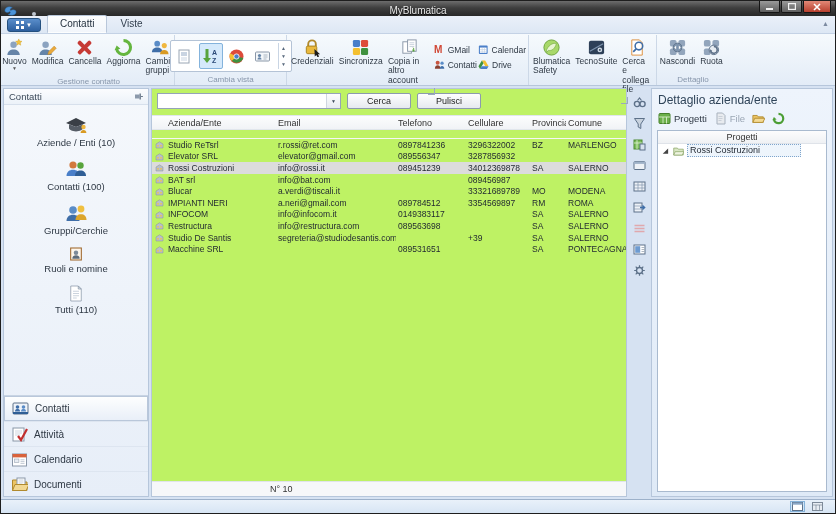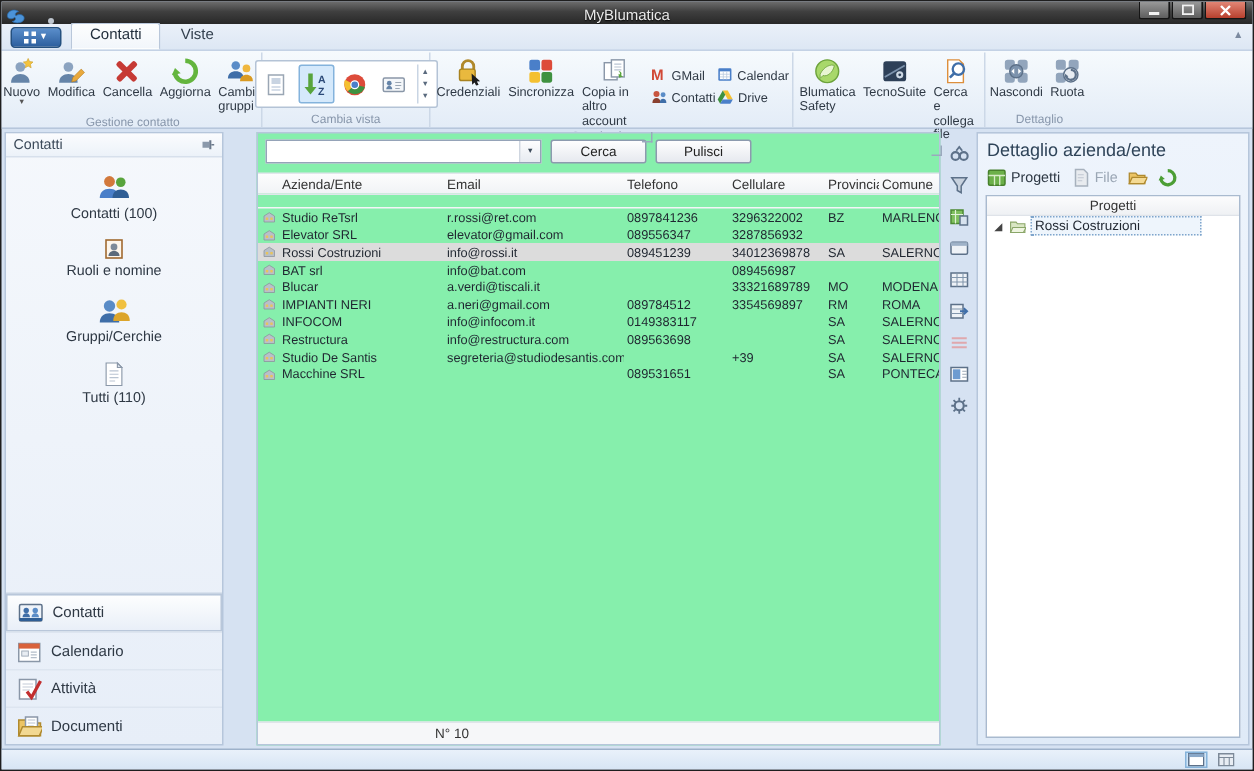--- a/index.html
+++ b/index.html
@@ -75,21 +75,21 @@
   .snav-big { display:flex; flex-direction:column; align-items:center; margin-bottom:10px; }
   .snav-big svg { width:24px; height:22px; }
   .snav-big .lbl { font-size:9.5px; color:#2e3844; margin-top:1px; }
   .sidebar-nav { border-top:1px solid #c8d4e3; }
   .nav-item { height:25px; display:flex; align-items:center; gap:6px; padding-left:7px;
               font-size:10px; color:#2e3844; border-top:1px solid #dde5f0; }
   .nav-item svg { width:17px; height:15px; }
   .nav-item.sel { background:linear-gradient(#fdfefe,#e9eff8); border:1px solid #b9c7da; }
 
   
-  .center { flex:1; background:#86efac; border:1px solid #b6c6db; display:flex; flex-direction:column; min-width:0;margin-left:20px; }
+  .center { flex:1; background:#bef264; border:1px solid #b6c6db; display:flex; flex-direction:column; min-width:0; }
   .searchrow { padding:4px 5px 6px; display:flex; gap:6px; }
   .combo { width:184px; height:16px; border:1px solid #95a3b8; background:#fff; display:flex; }
   .combo input { border:none; outline:none; flex:1; font-size:9px; padding:0 3px; min-width:0; }
   .combo .arrow { width:14px; display:flex; align-items:center; justify-content:center; font-size:5px;
                   color:#3c4a5a; border-left:1px solid #cfd6e0; background:linear-gradient(#fdfdfe,#e7ebf1); }
   .srchbtn { width:64px; height:16px; font-size:9px; color:#222; border:1px solid #8c9aae; border-radius:2px;
              background:linear-gradient(#fefefe,#e6e9ef); display:flex; align-items:center; justify-content:center; }
   .thead,.trow { display:grid; grid-template-columns:14px 110px 120px 70px 64px 36px minmax(0,1fr); }
   .thead { height:15px; align-items:center; font-size:9px; color:#333;
            border-top:1px solid #e1e6ec; border-bottom:1px solid #e1e6ec;
@@ -439,43 +439,52 @@
         <span>Contatti</span>
         <svg width="9" height="9" viewBox="0 0 9 9">
             <rect x="1" y="2.5" width="4.5" height="4" fill="#8b99ab"></rect>
             <rect x="5.5" y="1.5" width="1.4" height="6" fill="#6c7a8c"></rect>
             <rect x="6.9" y="4" width="2" height="1" fill="#6c7a8c"></rect>
           </svg>
       </div>
       <div class="sidebar-items">
         <div class="snav-big">
           <svg viewBox="0 0 24 22">
+              <path d="M2 9l10-5 10 5-10 4z" fill="#3a3f46"></path>
+              <path d="M12 13l7-2.8V14c0 1.8-3 3.4-7 3.4s-7-1.6-7-3.4v-3.8z" fill="#565d66"></path>
+              <circle cx="19.5" cy="13" r="2.2" fill="#f0b73e"></circle>
+              <path d="M16.6 19c0-2 1.3-3 2.9-3s2.9 1 2.9 3z" fill="#d99a22"></path>
+            </svg>
+          <span class="lbl">Aziende / Enti (10)</span>
+        </div>
+        <div class="snav-big">
+          <svg viewBox="0 0 24 22">
               <circle cx="9" cy="7" r="3.6" fill="#d2793c"></circle>
               <path d="M2.5 18c0-4.2 3-6.2 6.5-6.2s6.5 2 6.5 6.2z" fill="#4a7fc9"></path>
               <circle cx="16.5" cy="7.5" r="3.2" fill="#58a43c"></circle>
               <path d="M11 18c0-3.8 2.4-5.6 5.5-5.6s5.5 1.8 5.5 5.6z" fill="#2f5e95"></path>
             </svg>
           <span class="lbl">Contatti (100)</span>
-        </div>
-        <div class="snav-big">
-          <svg viewBox="0 0 24 22" style="width:16px;height:16px">
-              <rect x="4" y="2" width="16" height="18" fill="#fdf6ec" stroke="#a06a30" stroke-width="1.6"></rect>
-              <circle cx="12" cy="9" r="3.4" fill="#7d8a99"></circle>
-              <path d="M6.5 18c0-3.4 2.5-5 5.5-5s5.5 1.6 5.5 5z" fill="#5d6b7b"></path>
-            </svg>
-          <span class="lbl">Ruoli e nomine</span>
         </div>
         <div class="snav-big">
           <svg viewBox="0 0 24 22">
               <circle cx="9" cy="8" r="3.8" fill="#5a8cc7"></circle>
               <path d="M2.5 19c0-4.2 3-6.2 6.5-6.2s6.5 2 6.5 6.2z" fill="#3f6ea8"></path>
               <circle cx="17" cy="7" r="3.4" fill="#f0c040"></circle>
               <path d="M11.5 18c0-4 2.4-5.8 5.5-5.8s5.5 1.8 5.5 5.8z" fill="#dca52b"></path>
             </svg>
           <span class="lbl">Gruppi/Cerchie</span>
+        </div>
+        <div class="snav-big">
+          <svg viewBox="0 0 24 22" style="width:16px;height:16px">
+              <rect x="4" y="2" width="16" height="18" fill="#fdf6ec" stroke="#a06a30" stroke-width="1.6"></rect>
+              <circle cx="12" cy="9" r="3.4" fill="#7d8a99"></circle>
+              <path d="M6.5 18c0-3.4 2.5-5 5.5-5s5.5 1.6 5.5 5z" fill="#5d6b7b"></path>
+            </svg>
+          <span class="lbl">Ruoli e nomine</span>
         </div>
         <div class="snav-big">
           <svg viewBox="0 0 24 22" style="width:18px;height:19px">
               <path d="M5 1h10l4 4v16H5z" fill="#fff" stroke="#8a97a8"></path>
               <path d="M15 1l4 4h-4z" fill="#dde4ec" stroke="#8a97a8"></path>
               <path d="M8 8h8M8 11h8M8 14h8M8 17h5" stroke="#b9c4d2" stroke-width="1"></path>
             </svg>
           <span class="lbl">Tutti (110)</span>
         </div>
       </div>
@@ -486,34 +495,34 @@
               <circle cx="5.5" cy="6" r="1.8" fill="#3f6ea8"></circle>
               <path d="M3 10.5c0-1.8 1.2-2.7 2.5-2.7S8 8.7 8 10.5z" fill="#3f6ea8"></path>
               <circle cx="11.5" cy="6" r="1.8" fill="#5a8cc7"></circle>
               <path d="M9 10.5c0-1.8 1.2-2.7 2.5-2.7s2.5.9 2.5 2.7z" fill="#5a8cc7"></path>
               <rect x="1" y="11" width="15" height="2" fill="#2f5e95"></rect>
             </svg>
           <span>Contatti</span>
         </div>
         <div class="nav-item">
           <svg viewBox="0 0 17 15">
+              <rect x="2" y="1" width="11" height="13" fill="#fff" stroke="#8a97a8"></rect>
+              <path d="M4 4h7M4 6h7M4 8h5" stroke="#c3ccd8" stroke-width=".8"></path>
+              <path d="M7 9l3 4 6-11" fill="none" stroke="#c22e2e" stroke-width="2.2"></path>
+            </svg>
+          <span>Attività</span>
+        </div>
+        <div class="nav-item">
+          <svg viewBox="0 0 17 15">
               <rect x="1.5" y="2" width="14" height="12" fill="#fff" stroke="#8a97a8"></rect>
               <rect x="1.5" y="2" width="14" height="3.4" fill="#d9623b"></rect>
               <rect x="3.5" y="7" width="4.4" height="3.4" fill="#e8edf3" stroke="#9aa6b4" stroke-width=".6"></rect>
               <path d="M9.5 7.8h4M9.5 9.6h4M9.5 11.4h4" stroke="#b3bdc9" stroke-width=".8"></path>
             </svg>
           <span>Calendario</span>
-        </div>
-        <div class="nav-item">
-          <svg viewBox="0 0 17 15">
-              <rect x="2" y="1" width="11" height="13" fill="#fff" stroke="#8a97a8"></rect>
-              <path d="M4 4h7M4 6h7M4 8h5" stroke="#c3ccd8" stroke-width=".8"></path>
-              <path d="M7 9l3 4 6-11" fill="none" stroke="#c22e2e" stroke-width="2.2"></path>
-            </svg>
-          <span>Attività</span>
         </div>
         <div class="nav-item">
           <svg viewBox="0 0 17 15">
               <path d="M1.5 3h6l1.5 2h7v8.5h-14.5z" fill="#ecc464" stroke="#b08a2e"></path>
               <rect x="6" y="1" width="8" height="8" fill="#fff" stroke="#8a97a8"></rect>
               <path d="M7.5 3h5M7.5 5h5M7.5 7h4" stroke="#b9c4d2" stroke-width=".8"></path>
               <path d="M1.5 13.5L4 7.5h14l-2.8 6z" fill="#f2d892" stroke="#b08a2e"></path>
             </svg>
           <span>Documenti</span>
         </div>

